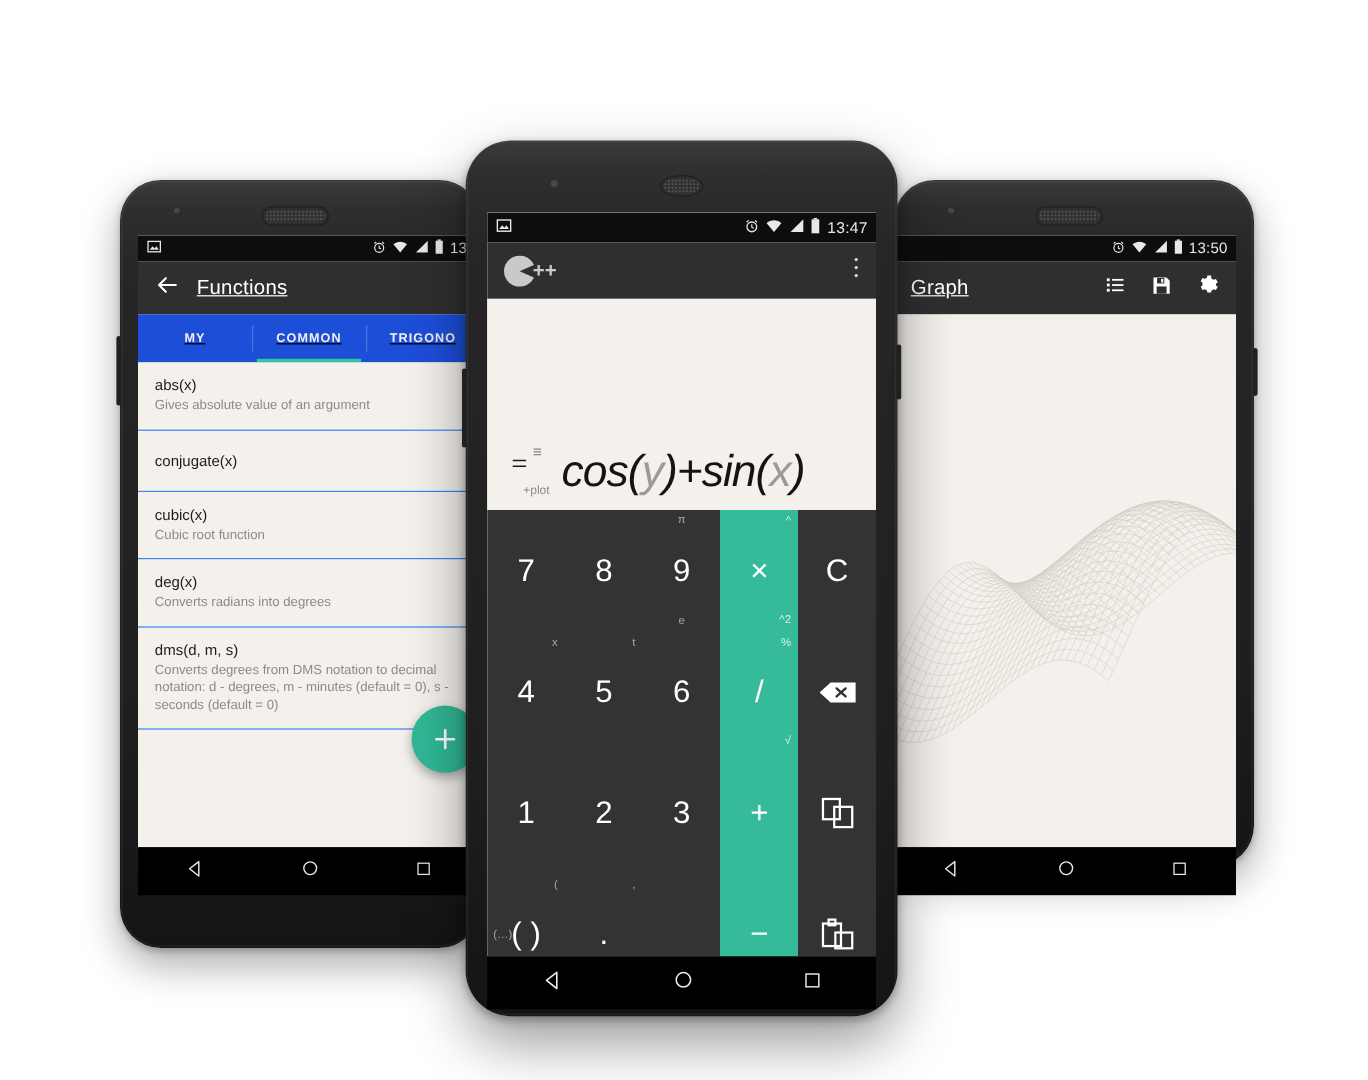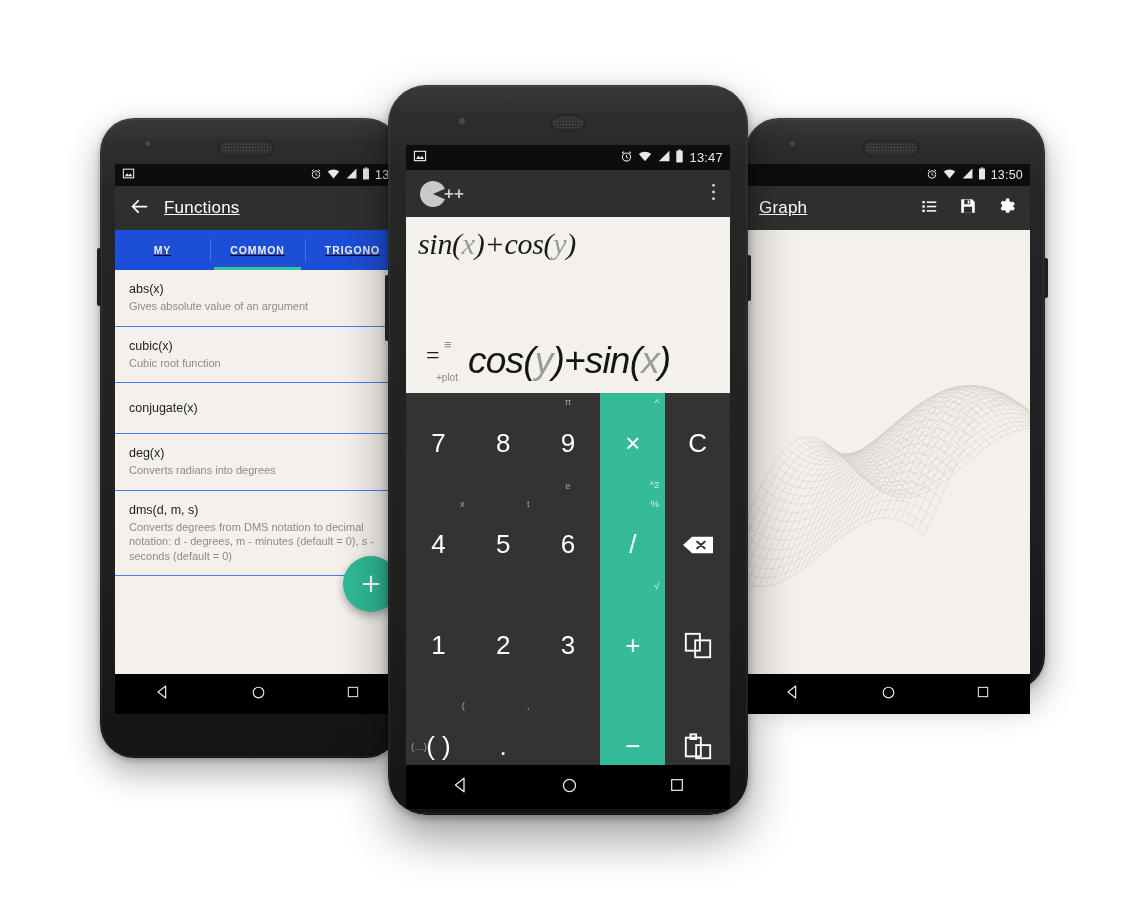--- a/index.html
+++ b/index.html
@@ -6,21 +6,21 @@
   body {
     width: 1140px; height: 900px;
     background: #ffffff;
     font-family: "Liberation Sans", sans-serif;
     overflow: hidden;
     position: relative;
   }
   .stage { position: absolute; inset: 0; }
 
   
-  .phone { position: absolute; }
+  .phone { position: absolute; margin-top: 32px; }
   .body-shell {
     position: absolute; inset: 0;
     background: linear-gradient(180deg,#3a3a3a 0%,#2e2e2e 4%,#262626 12%,#1f1f1f 70%,#141414 100%);
     border-radius: 34px;
     box-shadow: 0 14px 34px rgba(0,0,0,.33), 0 2px 6px rgba(0,0,0,.25);
   }
   .body-shell::before {
     content:""; position:absolute; inset:1px; border-radius:33px;
     border:1px solid rgba(255,255,255,.07); pointer-events:none;
   }
@@ -204,26 +204,26 @@
         <div class="tab">
             <span>TRIGONO</span>
           </div>
       </div>
 
       <div class="fnlist">
         <div class="fnrow">
           <div class="fn-name">abs(x)</div>
           <div class="fn-desc">Gives absolute value of an argument</div>
         </div>
+        <div class="fnrow" style="padding-top:18px;padding-bottom:18px;">
+          <div class="fn-name">conjugate(x)</div>
+        </div>
         <div class="fnrow">
           <div class="fn-name">cubic(x)</div>
           <div class="fn-desc">Cubic root function</div>
-        </div>
-        <div class="fnrow" style="padding-top:18px;padding-bottom:18px;">
-          <div class="fn-name">conjugate(x)</div>
         </div>
         <div class="fnrow">
           <div class="fn-name">deg(x)</div>
           <div class="fn-desc">Converts radians into degrees</div>
         </div>
         <div class="fnrow">
           <div class="fn-name">dms(d, m, s)</div>
           <div class="fn-desc">Converts degrees from DMS notation to decimal notation: d - degrees, m - minutes (default = 0), s - seconds (default = 0)</div>
         </div>
         <div class="scrollthumb"></div>
@@ -407,23 +407,20 @@
         <span>
           <svg width="5" height="20" viewBox="0 0 6 24">
               <circle cx="3" cy="4" r="1.7" fill="#d8d8d8"></circle>
               <circle cx="3" cy="12" r="1.7" fill="#d8d8d8"></circle>
               <circle cx="3" cy="20" r="1.7" fill="#d8d8d8"></circle>
             </svg>
         </span>
       </div>
 
       <div class="disp">
-        <div class="disp-expr">
-          <span>sin(</span><span class="var">x</span><span>)+cos(</span><span class="var">y</span><span>)</span>
-        </div>
 
         <div class="disp-result-row">
           <div class="eq-block">
             <span class="eq-top">≡</span>
             <span class="eq-sign">=</span>
             <span class="eq-bot">+plot</span>
           </div>
           <div class="disp-result">
             <span>cos(</span><span class="var">y</span><span>)+sin(</span><span class="var">x</span><span>)</span>
           </div>

